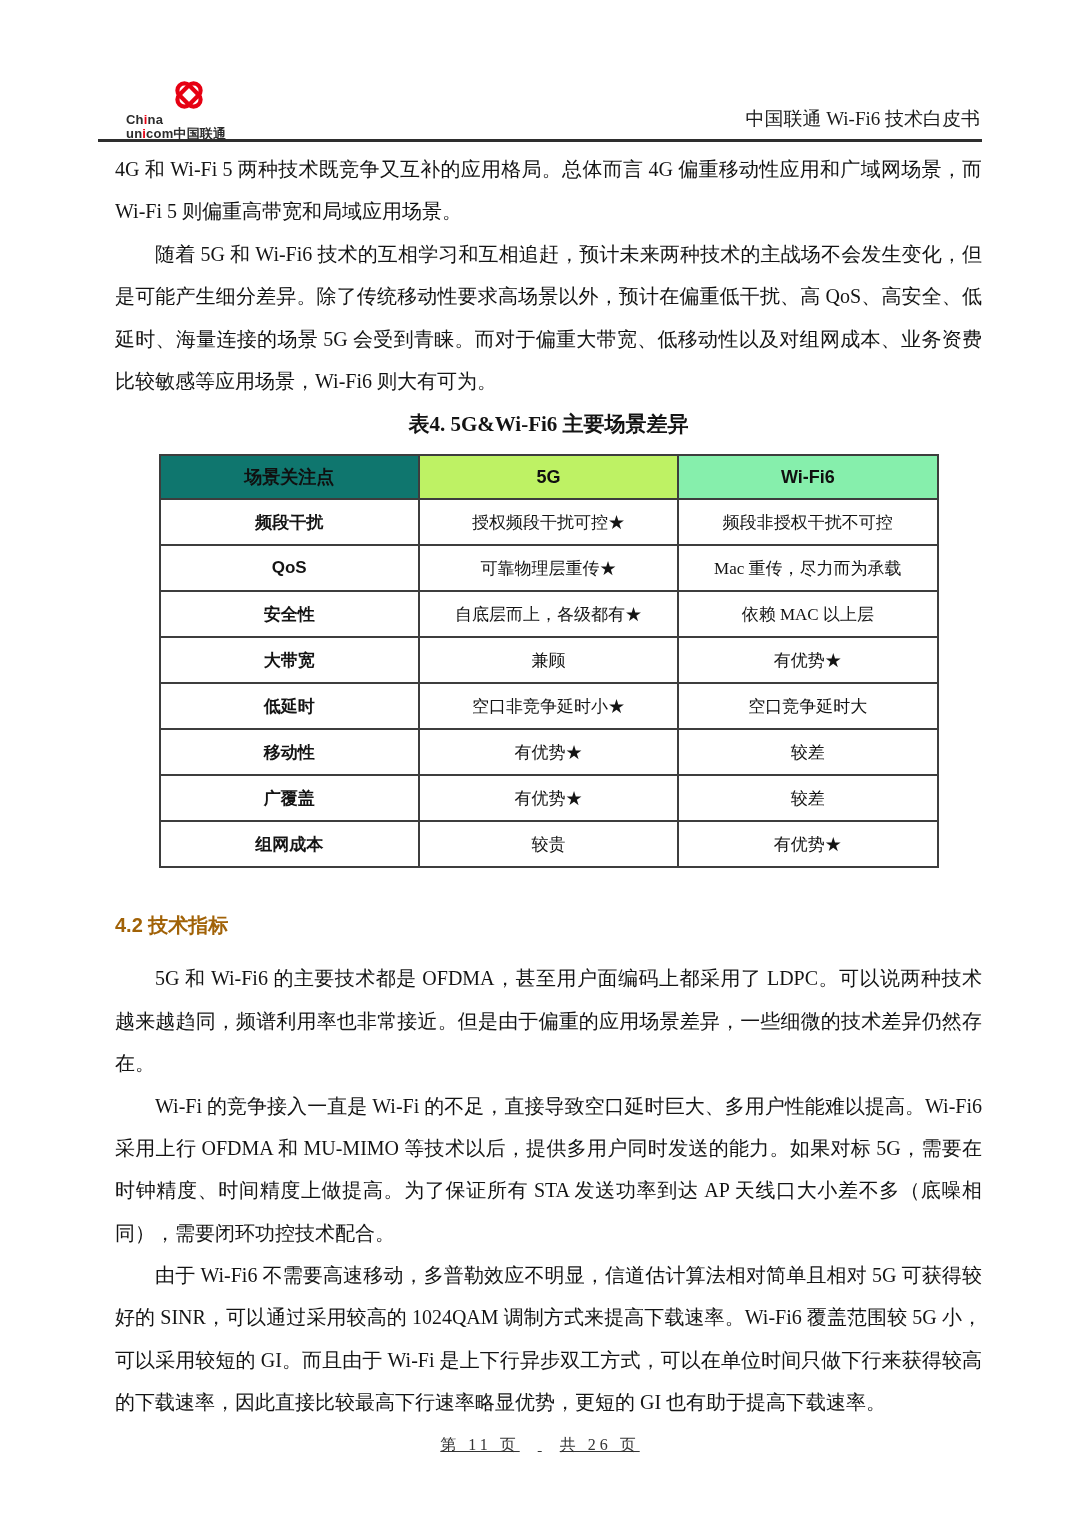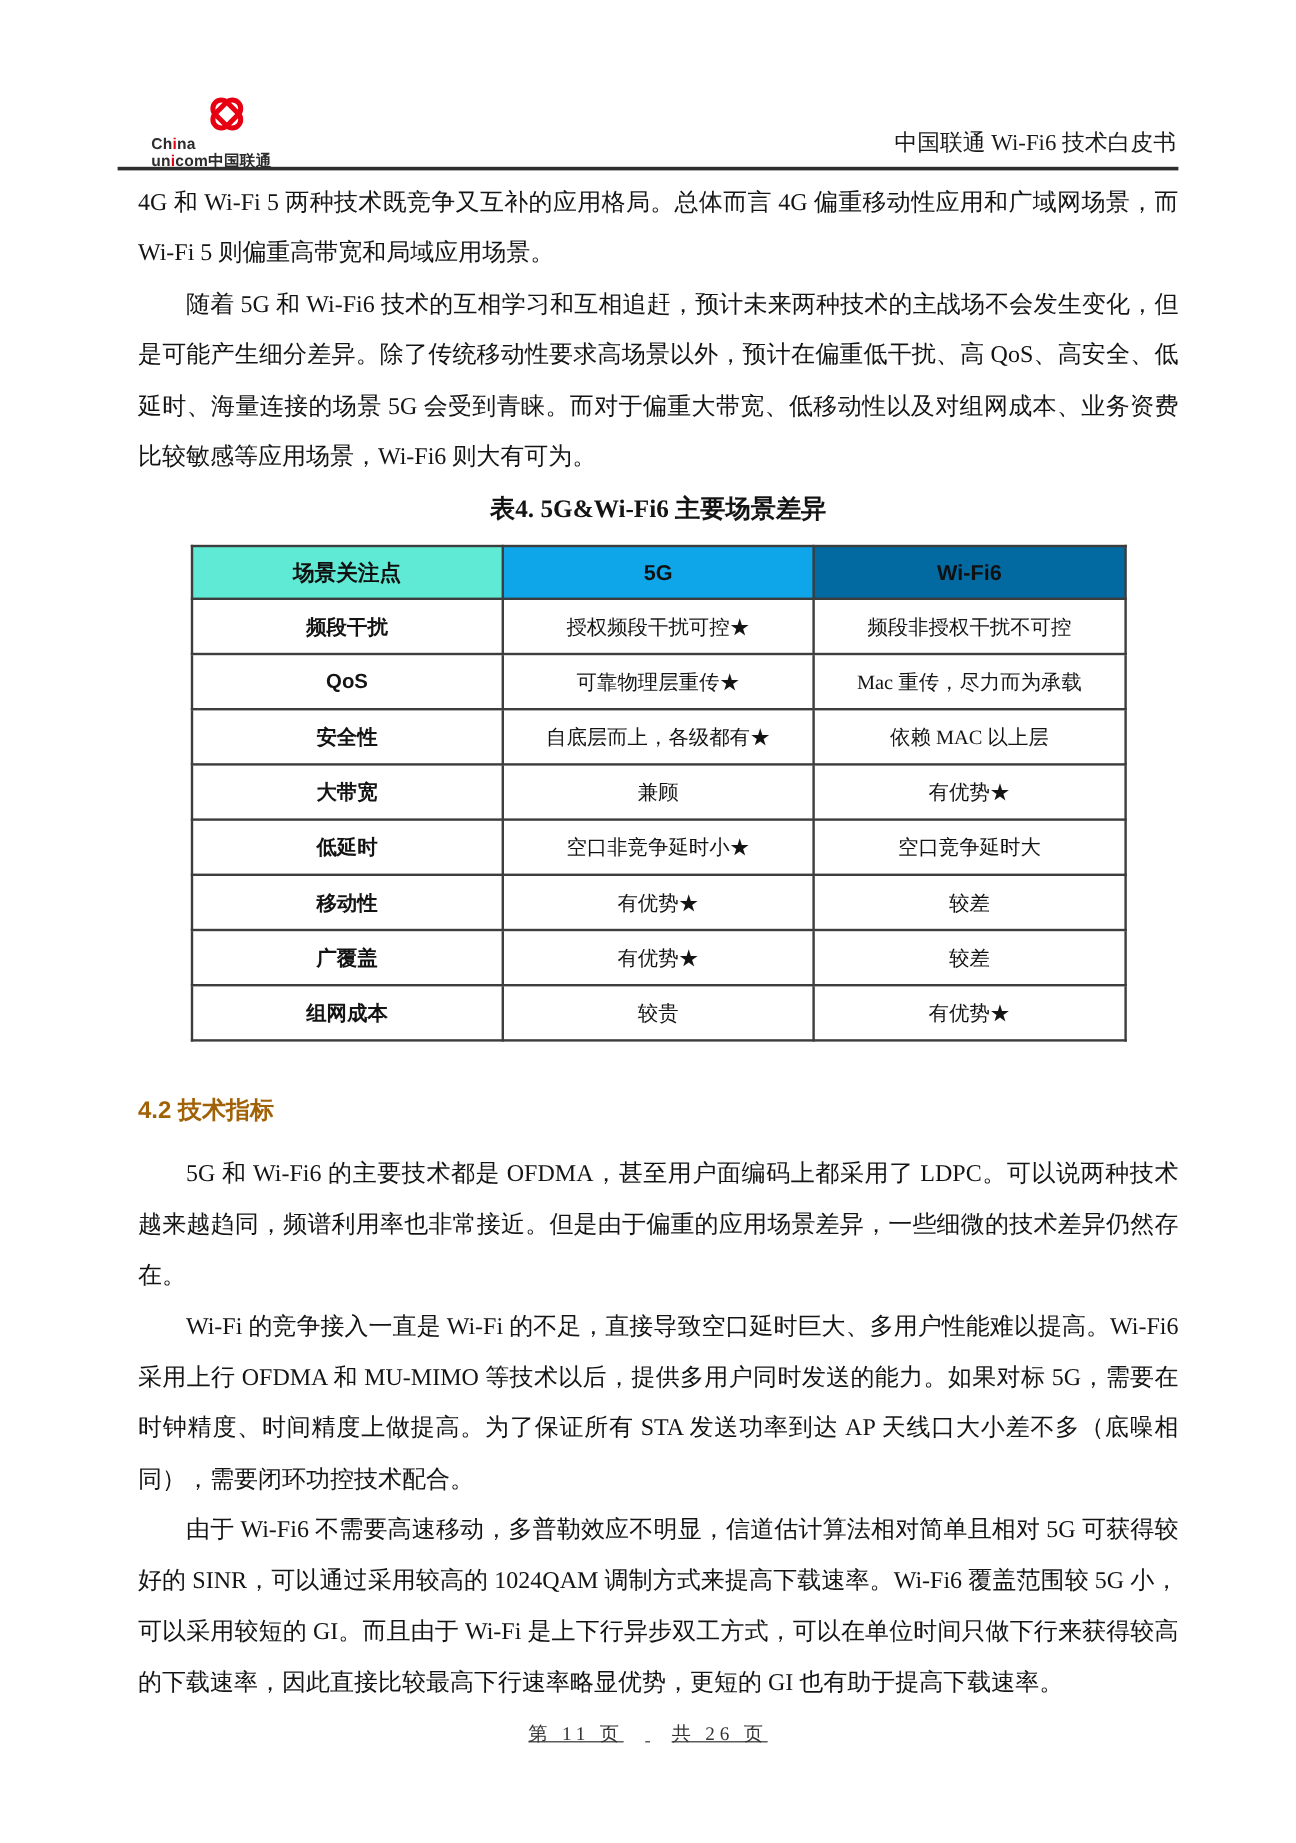--- a/index.html
+++ b/index.html
@@ -68,23 +68,23 @@
 
   <div class="content">
     <p>4G 和 Wi-Fi 5 两种技术既竞争又互补的应用格局。总体而言 4G 偏重移动性应用和广域网场景，而 Wi-Fi 5 则偏重高带宽和局域应用场景。</p>
     <p class="indent">随着 5G 和 Wi-Fi6 技术的互相学习和互相追赶，预计未来两种技术的主战场不会发生变化，但是可能产生细分差异。除了传统移动性要求高场景以外，预计在偏重低干扰、高 QoS、高安全、低延时、海量连接的场景 5G 会受到青睐。而对于偏重大带宽、低移动性以及对组网成本、业务资费比较敏感等应用场景，Wi-Fi6 则大有可为。</p>
 
     <div class="tbl-caption">表4. 5G&amp;Wi-Fi6 主要场景差异</div>
 
     <table class="cmp">
       <thead>
         <tr>
-            <th style="background: #5eead4;">场景关注点</th>
-            <th style="background: #0ea5e9;">5G</th>
-            <th style="background: #0369a1;">Wi-Fi6</th>
+            <th style="background: #0f766e;">场景关注点</th>
+            <th style="background: #bef264;">5G</th>
+            <th style="background: #86efac;">Wi-Fi6</th>
           </tr>
       </thead>
       <tbody>
           <tr>
             <td class="rowhead">频段干扰</td>
             <td>授权频段干扰可控★</td>
             <td>频段非授权干扰不可控</td>
           </tr>
           <tr>
             <td class="rowhead">QoS</td>

